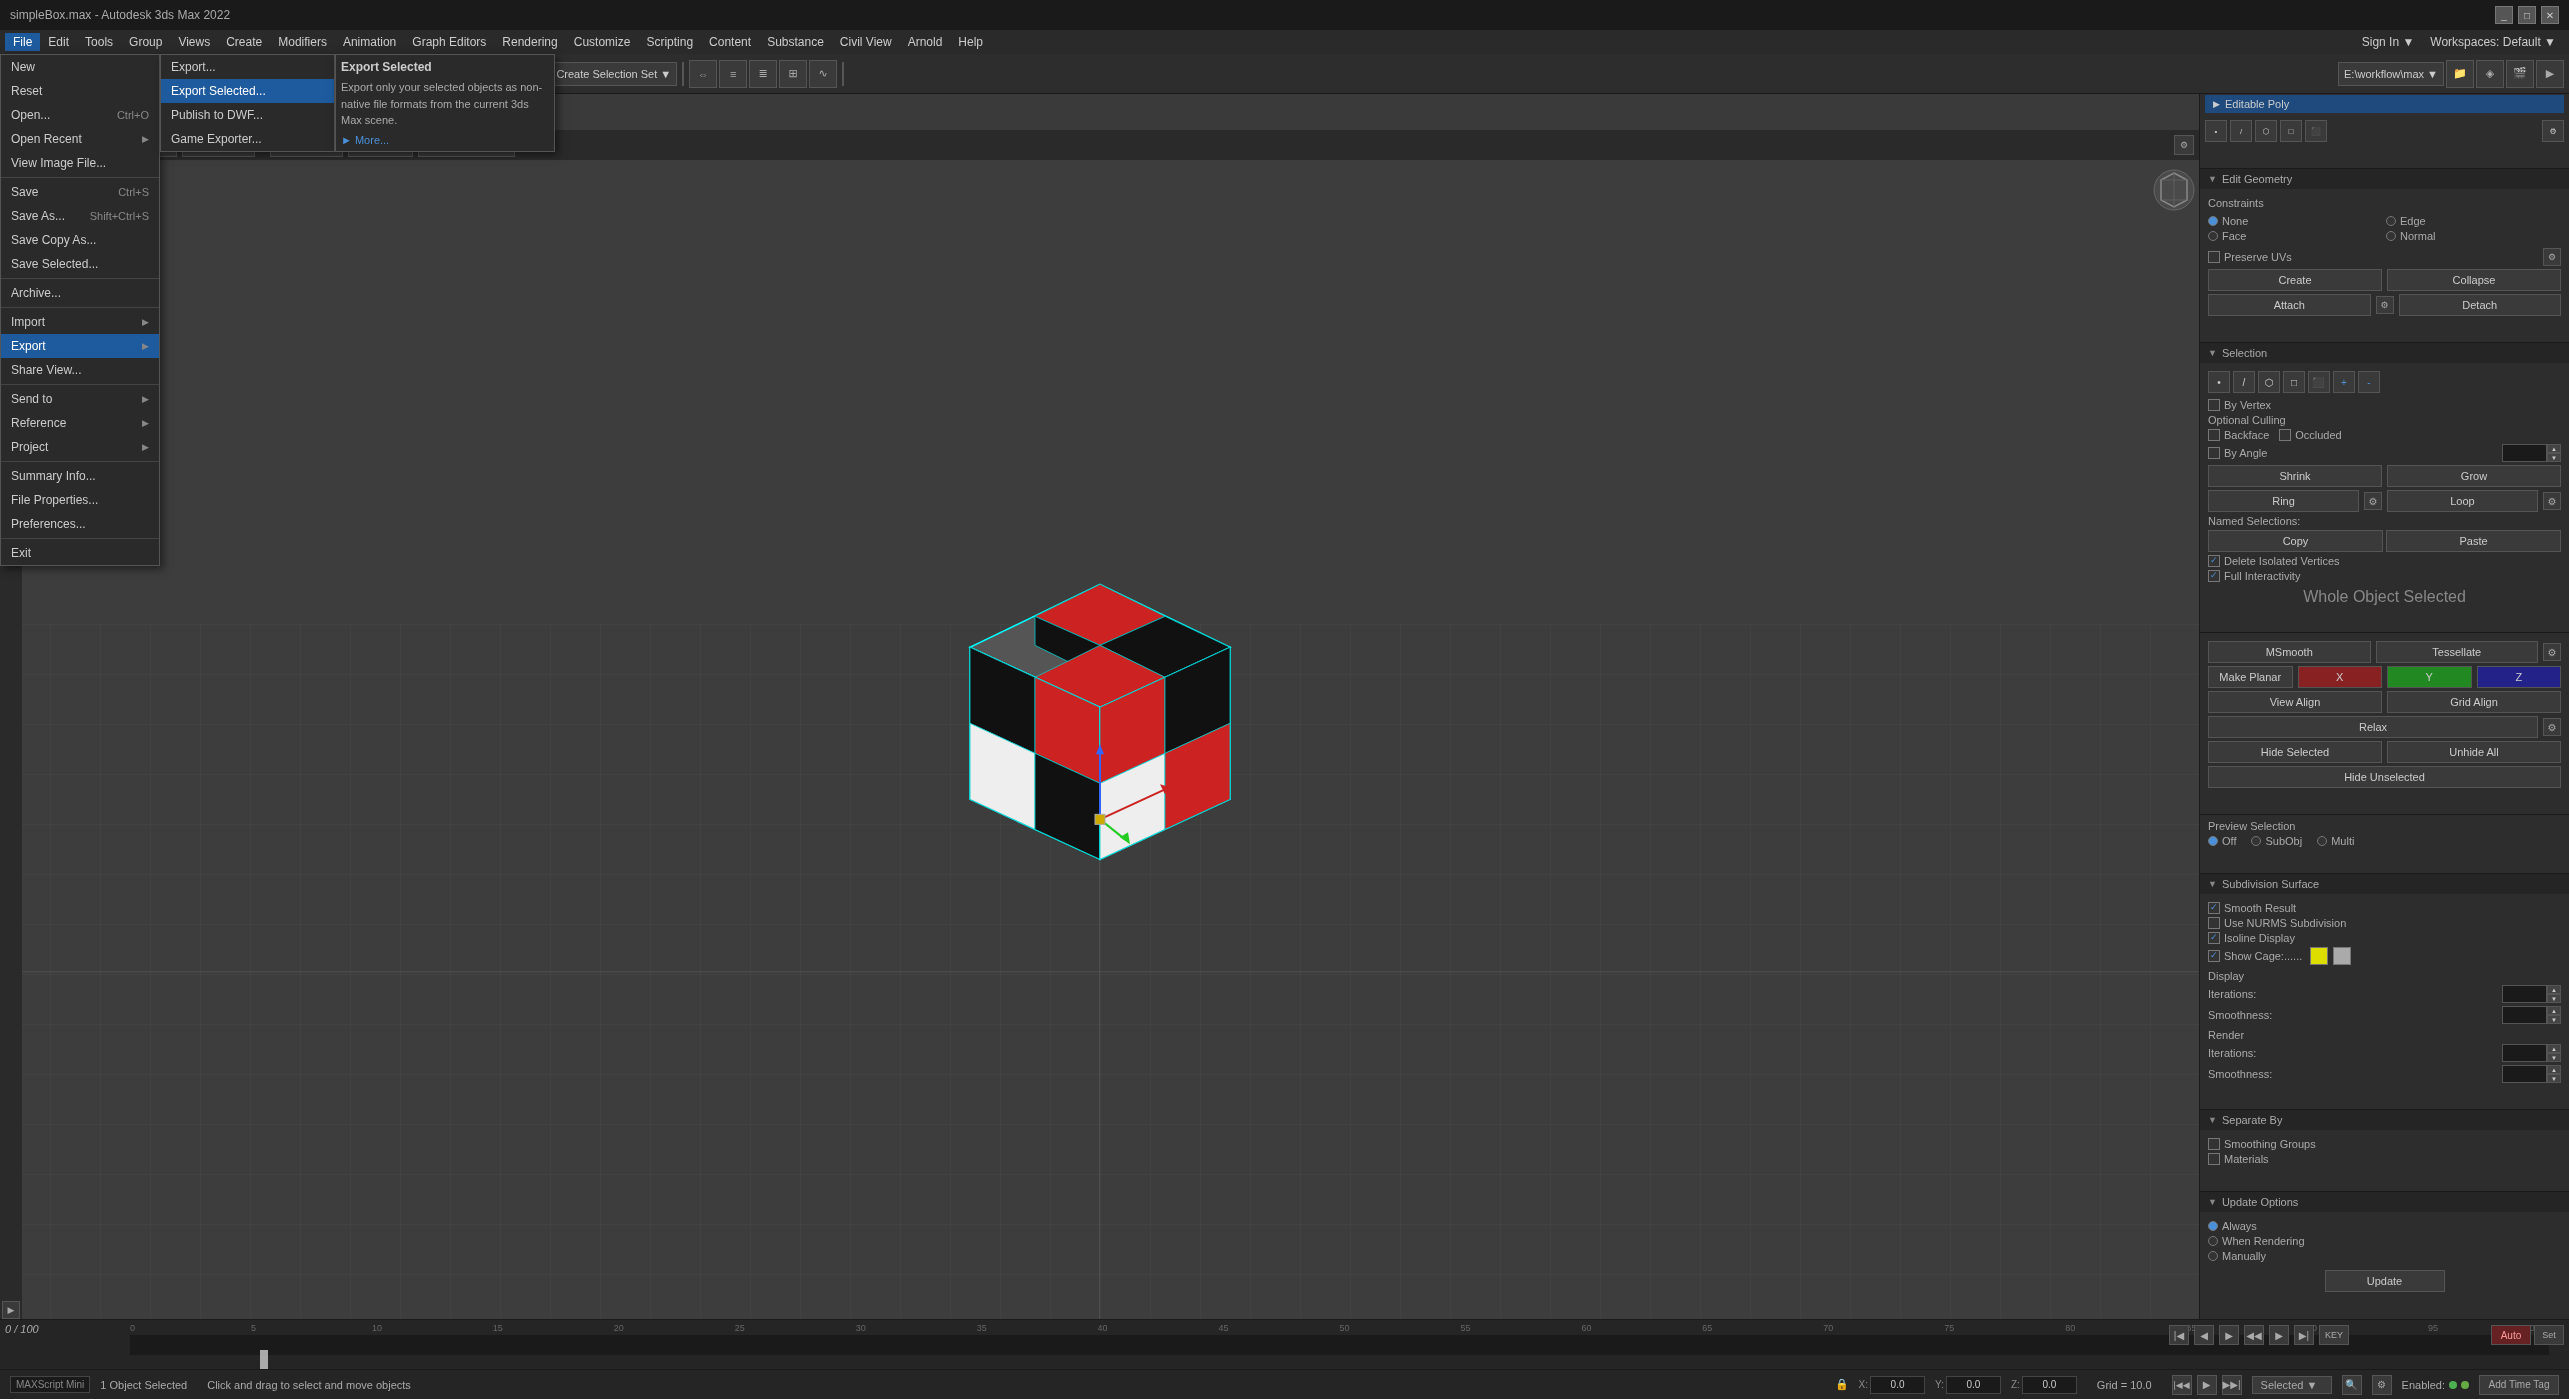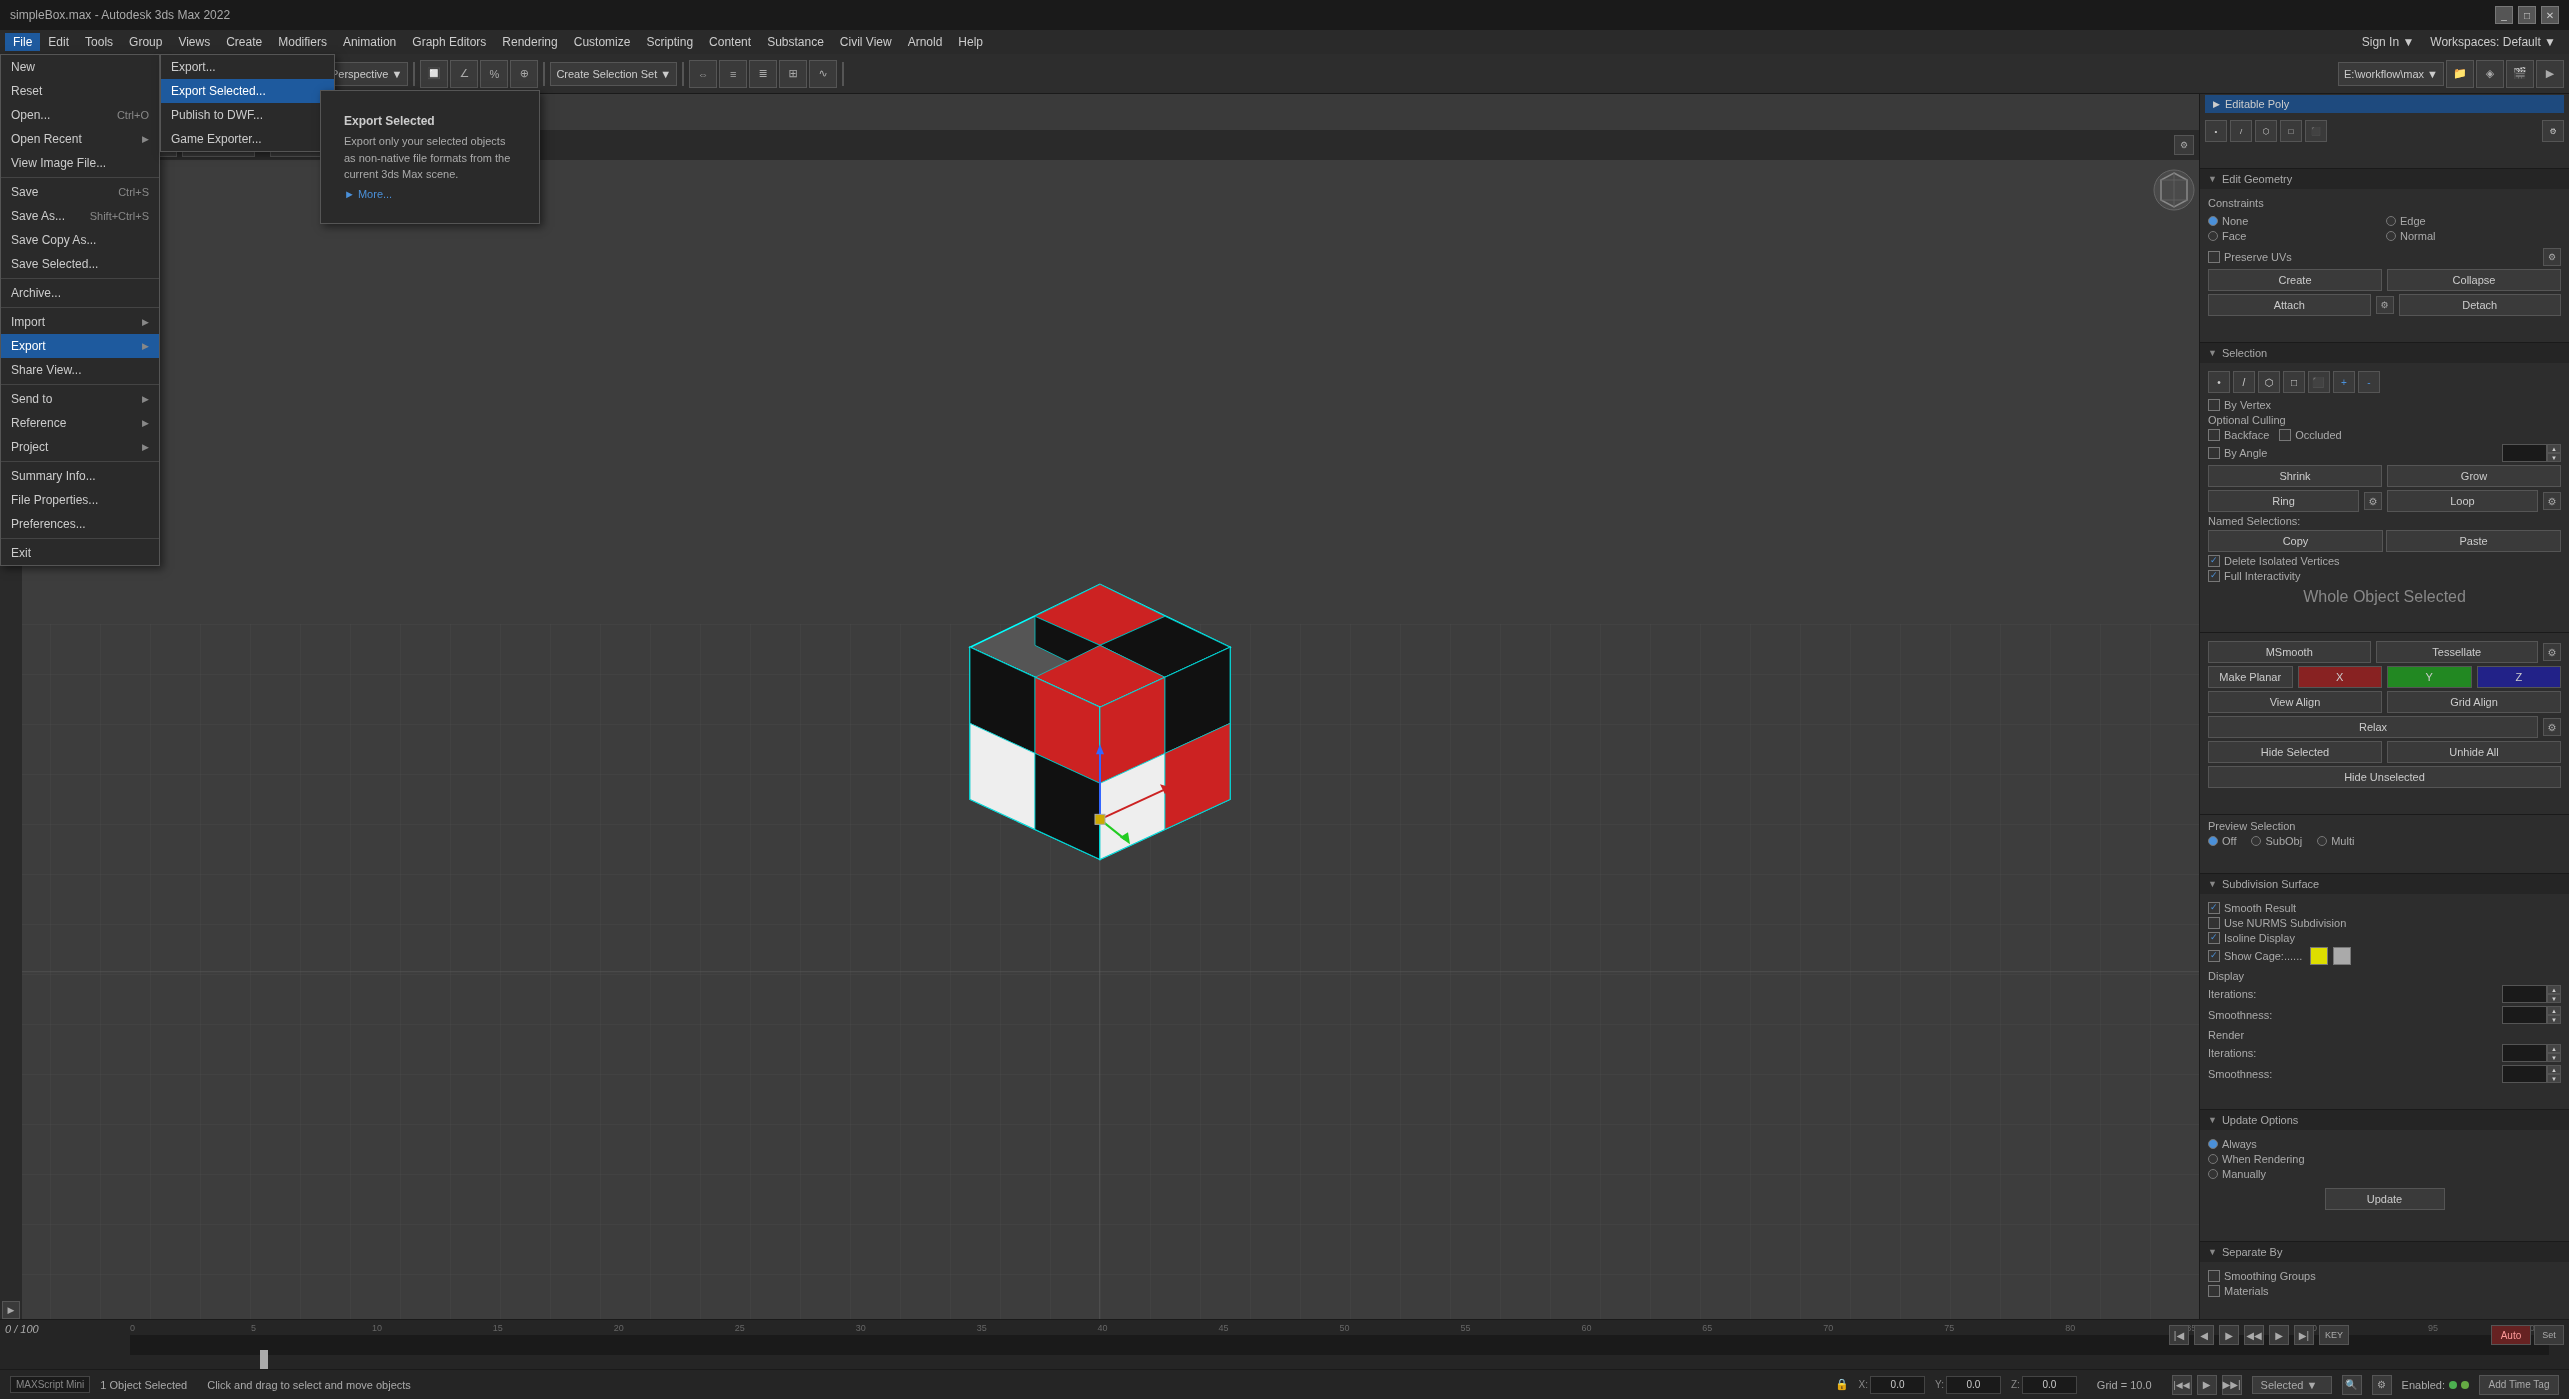--- a/index.html
+++ b/index.html
@@ -541,28 +541,27 @@
       background: #2a2a2a;
       border: 1px solid #555;
       z-index: 1001;
       box-shadow: 3px 3px 8px rgba(0,0,0,0.5);
     }
 
     
     #export-tooltip {
       position: absolute;
       top: 54px;
-      left: 320px;
+      left: 335px;
       width: 220px;
       background: #2a2a2a;
       border: 1px solid #555;
       z-index: 1002;
-      padding: 23px;
+      padding: 5px;
       box-shadow: 3px 3px 8px rgba(0,0,0,0.5);
-      margin-top: 36px;
     }
     #export-tooltip .tooltip-title {
       font-size: 12px;
       color: #ccc;
       font-weight: bold;
       margin-bottom: 5px;
     }
     #export-tooltip .tooltip-body {
       font-size: 11px;
       color: #aaa;
@@ -1231,53 +1230,53 @@
             <div class="spinner-up">▲</div>
             <div class="spinner-down">▼</div>
           </div>
         </div>
       </div>
     </div>
   </div>
 
   <div class="rp-section">
     <div class="rp-section-title">
+      <span>Separate By</span>
+    </div>
+    <div class="rp-content">
+      <div class="rp-checkbox" style="margin:3px 0;">
+        <span class="check-box"></span>
+        <span>Smoothing Groups</span>
+      </div>
+      <div class="rp-checkbox" style="margin:3px 0;">
+        <span class="check-box"></span>
+        <span>Materials</span>
+      </div>
+    </div>
+  </div>
+
+  <div class="rp-section">
+    <div class="rp-section-title">
       <span>Update Options</span>
     </div>
     <div class="rp-content">
       <div class="rp-radio" style="margin:3px 0;">
         <span class="radio-dot checked"></span>
         <span>Always</span>
       </div>
       <div class="rp-radio" style="margin:3px 0;">
         <span class="radio-dot"></span>
         <span>When Rendering</span>
       </div>
       <div class="rp-radio" style="margin:3px 0;">
         <span class="radio-dot"></span>
         <span>Manually</span>
       </div>
       <div class="rp-row">
         <div class="rp-btn" style="max-width:120px; margin:5px auto;">Update</div>
-      </div>
-    </div>
-  </div>
-
-  <div class="rp-section">
-    <div class="rp-section-title">
-      <span>Separate By</span>
-    </div>
-    <div class="rp-content">
-      <div class="rp-checkbox" style="margin:3px 0;">
-        <span class="check-box"></span>
-        <span>Smoothing Groups</span>
-      </div>
-      <div class="rp-checkbox" style="margin:3px 0;">
-        <span class="check-box"></span>
-        <span>Materials</span>
       </div>
     </div>
   </div>
 
   <div class="rp-section">
     <div class="rp-section-title">
       <span>Soft Selection</span>
     </div>
   </div>
 

